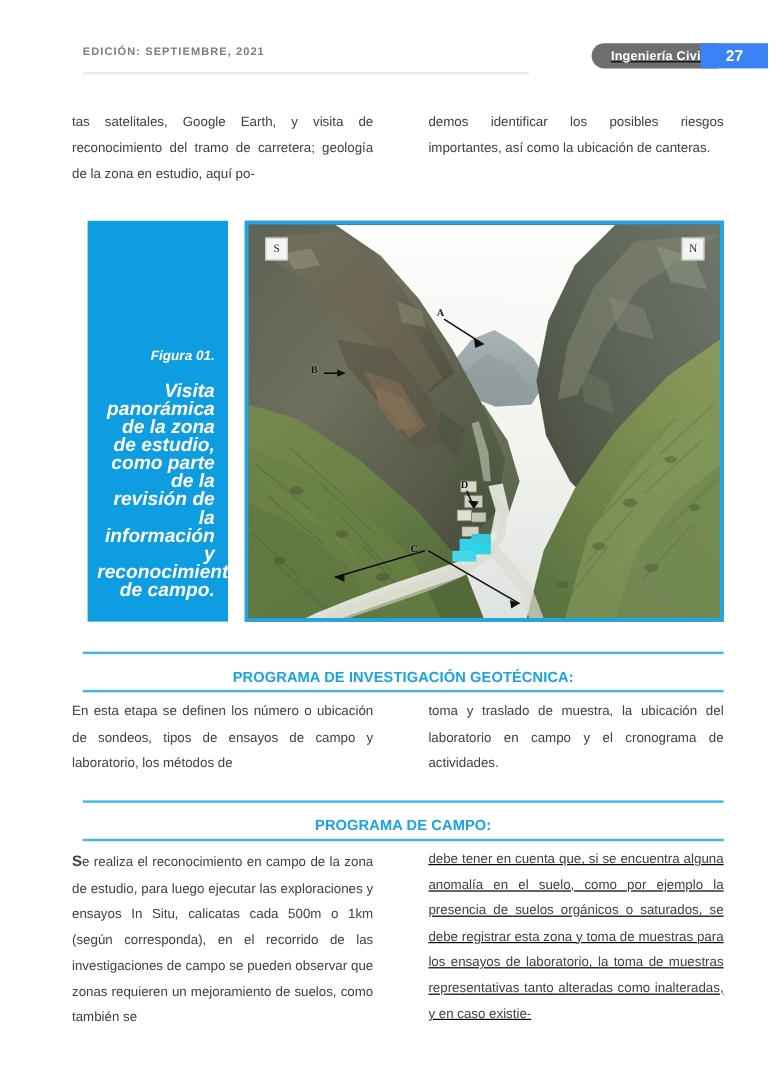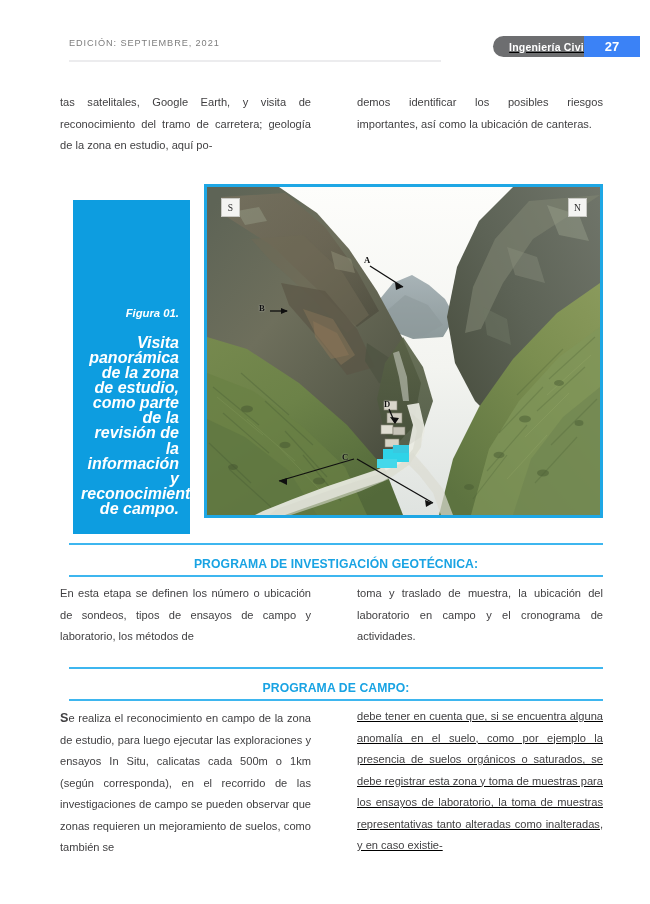--- a/index.html
+++ b/index.html
@@ -27,21 +27,21 @@
     left: 0; right: 0; top: 0;
     height: 75px;
   }
   .edition-text {
     position: absolute;
     left: 69px;
     top: 38px;
     font-size: 9.2px;
     letter-spacing: 0.9px;
     color: #7d7d7d;
-    font-weight: normal;
+    font-weight: bold;
     white-space: nowrap;
   }
   .header-rule {
     position: absolute;
     left: 69px;
     top: 60px;
     width: 372px;
     height: 2px;
     background: #ececee;
   }
@@ -111,21 +111,21 @@
   .figure {
     position: absolute;
     left: 73px;
     top: 184px;
     width: 530px;
     height: 334px;
   }
   .caption-box {
     position: absolute;
     left: 0;
-    top: 16px;
+    top: 0;
     width: 117px;
     height: 334px;
     background: #0d9de0;
     overflow: hidden;
   }
   .caption-inner {
     position: absolute;
     right: 11px;
     bottom: 18px;
     left: 8px;

